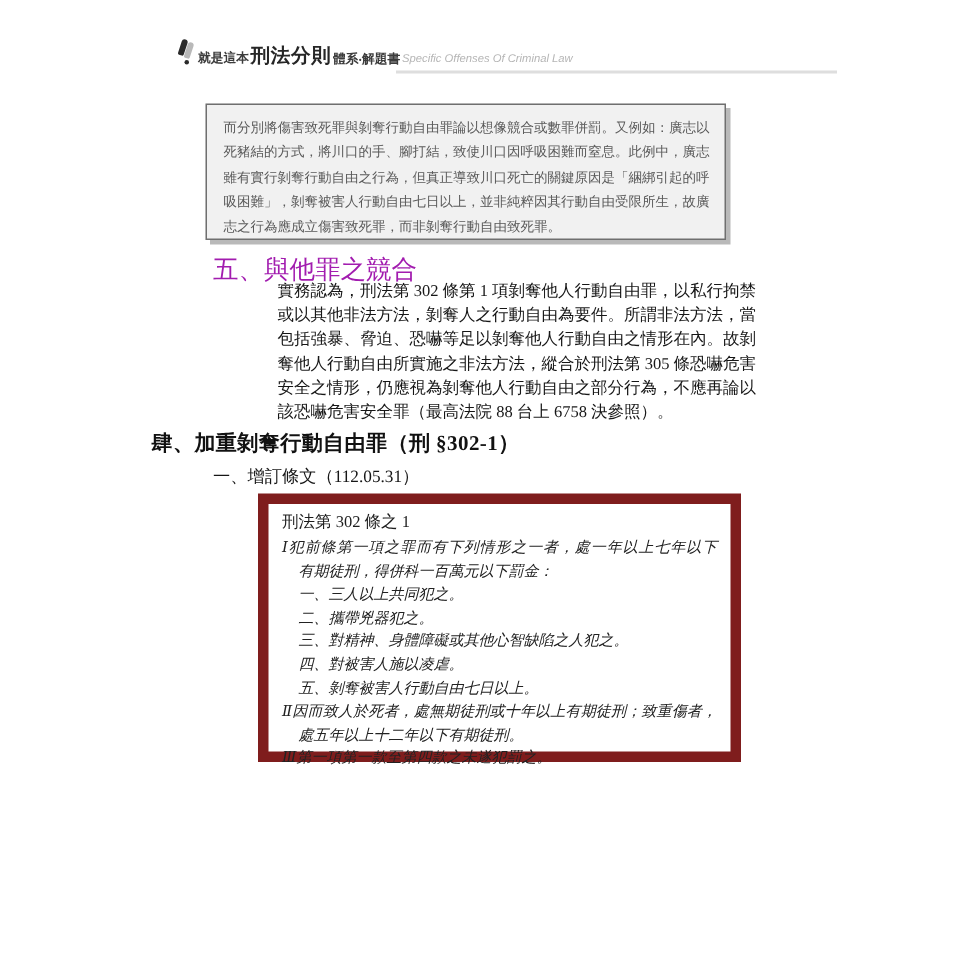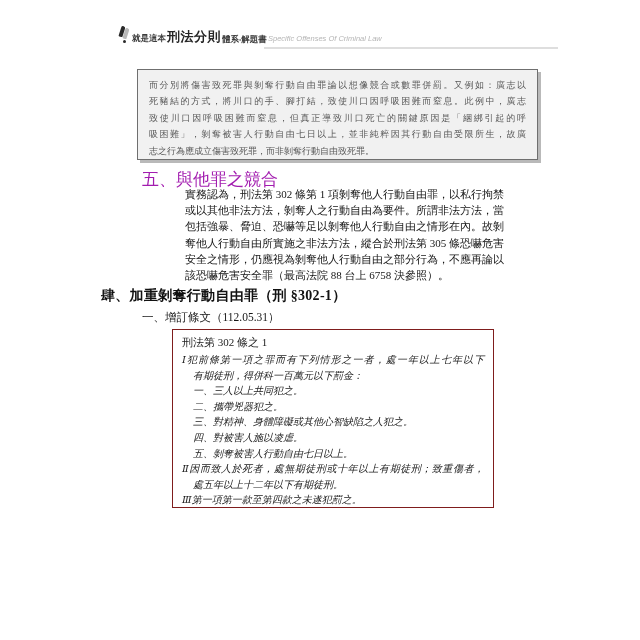--- a/index.html
+++ b/index.html
@@ -16,21 +16,21 @@
   .excl-dot{position:absolute;left:6px;top:14px;width:3px;height:3px;background:#2a2a2a;border-radius:50%;}
   .hbrand{position:absolute;white-space:nowrap;font-family:"Liberation Sans",sans-serif;font-weight:bold;}
   #brand-prefix{left:132px;top:33px;font-size:8.5px;color:#3c3c3c;}
   #brand-title{left:167px;top:28px;font-size:13px;color:#262626;letter-spacing:.5px;}
   #brand-suffix{left:222px;top:33px;font-size:8.5px;color:#3c3c3c;}
   #brand-english{position:absolute;left:268px;top:34px;font-size:7.5px;font-style:italic;
     color:#b5b5b5;font-family:"Liberation Sans",sans-serif;white-space:nowrap;}
   #header-rule{position:absolute;left:264px;top:47px;width:294px;height:2px;background:#dedede;}
   
   #quote-box{
-    position:absolute;left:137px;top:69px;width:401px;height:91px;box-sizing:border-box;
+    position:absolute;left:137px;top:69px;width:347px;height:91px;box-sizing:border-box;
     background:#f1f1f1;border:1.5px solid #6f6f6f;box-shadow:3px 3px 0 #b9b9b9;
     padding:7px 11px 0 11px;
   }
   .qline{
     font-family:"Liberation Sans",sans-serif;font-size:9px;line-height:16.4px;color:#595959;
     text-align:justify;text-align-last:justify;white-space:nowrap;letter-spacing:0;
   }
   .qline.qlast{text-align-last:left;}
   
   #sec5-heading{position:absolute;left:142px;top:168px;font-size:17px;color:#a21caf;white-space:nowrap;}
@@ -38,21 +38,21 @@
   .pline{font-size:11px;line-height:16.2px;color:#161616;
     text-align:justify;text-align-last:justify;white-space:nowrap;}
   .pline.plast{text-align-last:left;}
   
   #sec4-heading{position:absolute;left:101px;top:287px;font-size:14px;font-weight:bold;
     color:#111;white-space:nowrap;letter-spacing:.3px;}
   #subsec-heading{position:absolute;left:142px;top:310px;font-size:11.5px;color:#161616;white-space:nowrap;}
   
   #law-box{
     position:absolute;left:172px;top:329px;width:322px;height:179px;box-sizing:border-box;
-    background:#fff;border:1px solid #7f1d1d;padding:5px 9px 0 9px;
+    background:#fff;border:7px solid #7f1d1d;padding:5px 9px 0 9px;
   }
   #law-title{font-size:11px;color:#1c1c1c;line-height:15px;margin-bottom:2px;}
   .lline{
     font-family:"DejaVu Serif","Liberation Serif",serif;font-style:italic;
     font-size:10px;line-height:15.6px;color:#222;white-space:nowrap;
   }
   .lline.ind1{padding-left:11px;}
   .lline.jfull{text-align:justify;text-align-last:justify;}
   
   #page-number{position:absolute;left:0;top:598px;width:625px;text-align:center;
@@ -70,21 +70,21 @@
   </div>
   <div class="hbrand" id="brand-prefix">就是這本</div>
   <div class="hbrand" id="brand-title">刑法分則</div>
   <div class="hbrand" id="brand-suffix">體系‧解題書</div>
   <div id="brand-english">Specific Offenses Of Criminal Law</div>
   <div id="header-rule"></div>
 
   <div id="quote-box">
     <div class="qline">而分別將傷害致死罪與剝奪行動自由罪論以想像競合或數罪併罰。又例如：廣志以</div>
     <div class="qline">死豬結的方式，將川口的手、腳打結，致使川口因呼吸困難而窒息。此例中，廣志</div>
-    <div class="qline">致使川口因呼吸困難而窒息，但真正導致川口死亡的關鍵原因是「綑綁引起的呼</div>
+    <div class="qline">雖有實行剝奪行動自由之行為，但真正導致川口死亡的關鍵原因是「綑綁引起的呼</div>
     <div class="qline">吸困難」，剝奪被害人行動自由七日以上，並非純粹因其行動自由受限所生，故廣</div>
     <div class="qline qlast">志之行為應成立傷害致死罪，而非剝奪行動自由致死罪。</div>
   </div>
 
   <div id="sec5-heading">五、與他罪之競合</div>
   <div id="sec5-body">
     <div class="pline">實務認為，刑法第 302 條第 1 項剝奪他人行動自由罪，以私行拘禁</div>
     <div class="pline">或以其他非法方法，剝奪人之行動自由為要件。所謂非法方法，當</div>
     <div class="pline">包括強暴、脅迫、恐嚇等足以剝奪他人行動自由之情形在內。故剝</div>
     <div class="pline">奪他人行動自由所實施之非法方法，縱合於刑法第 305 條恐嚇危害</div>

